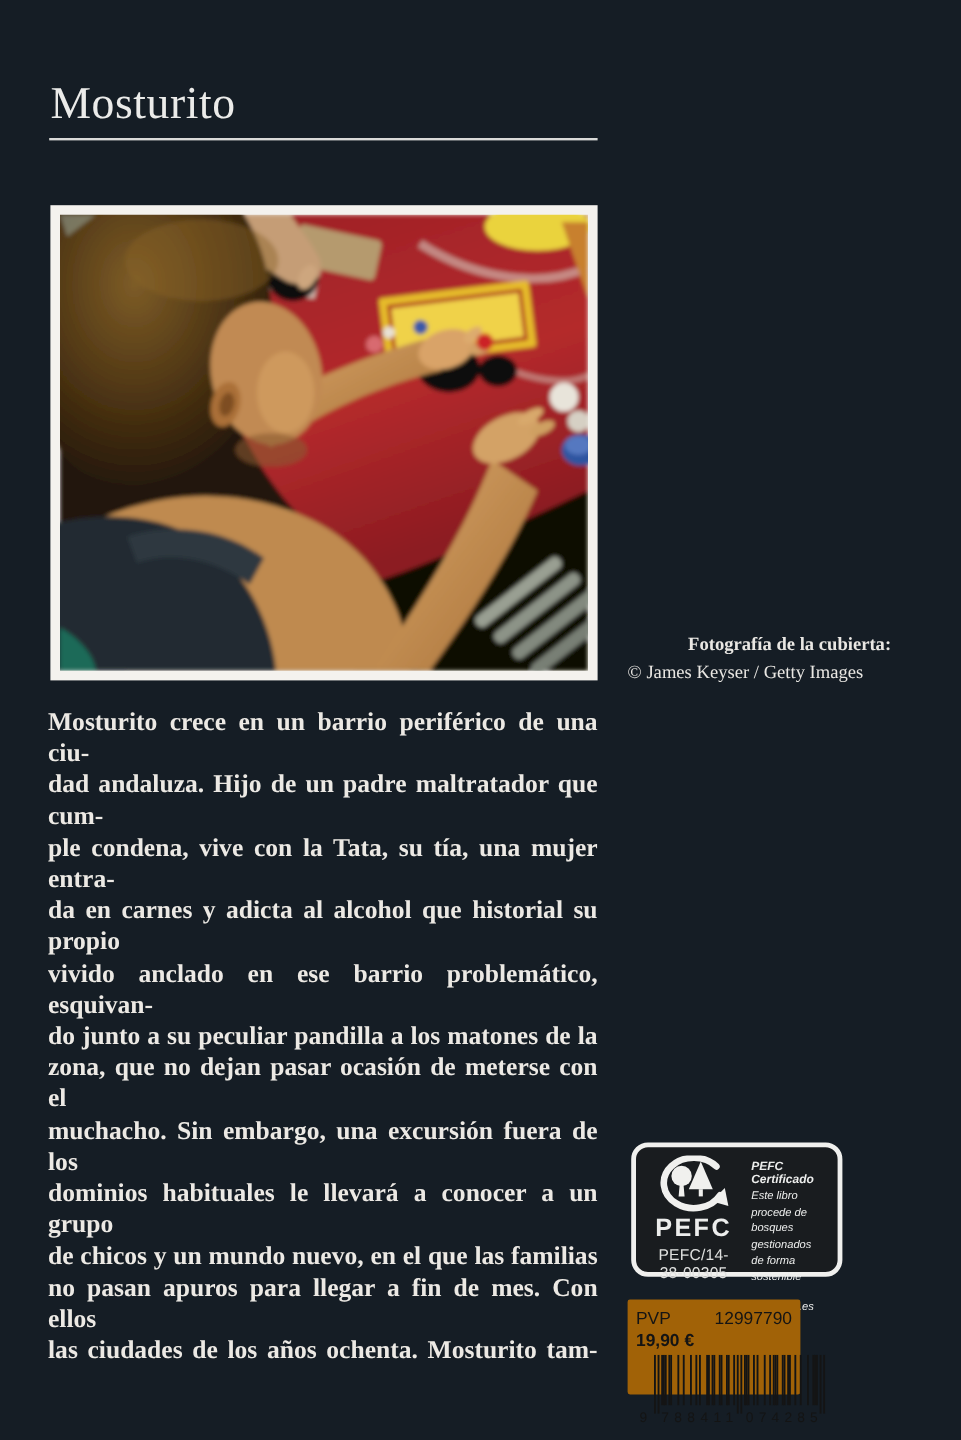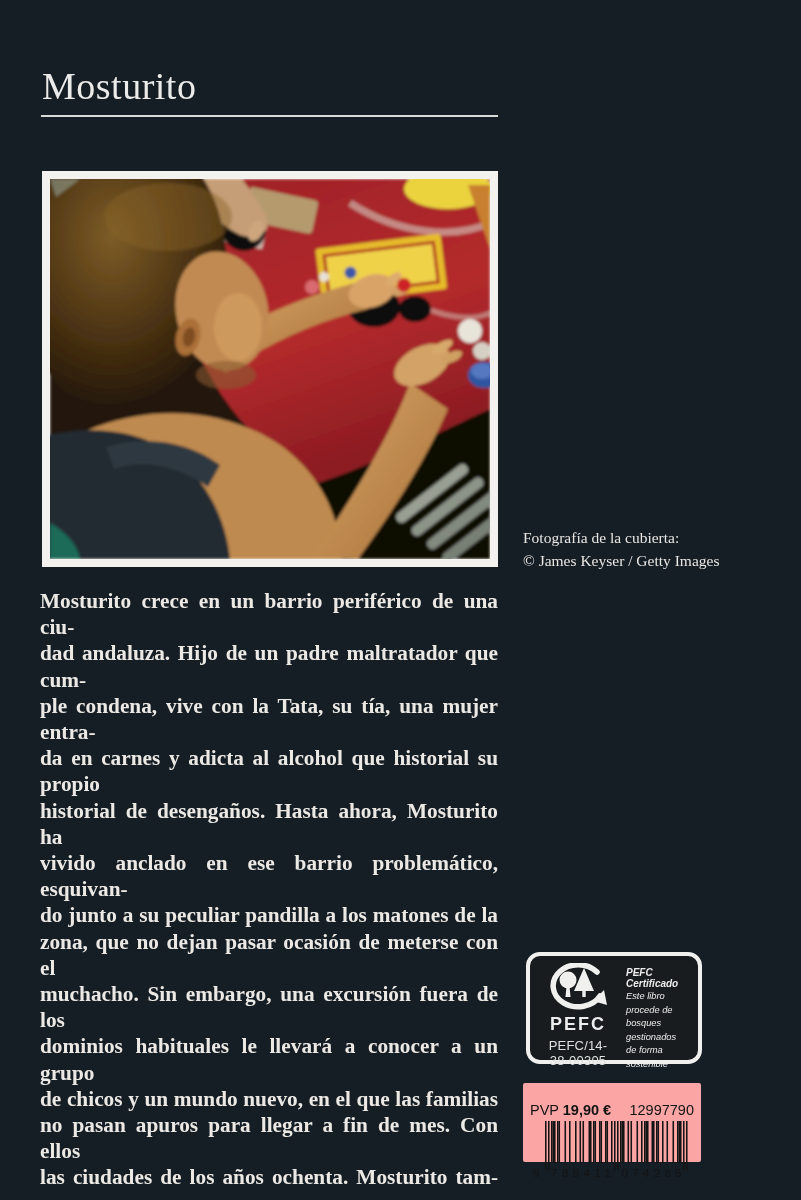--- a/index.html
+++ b/index.html
@@ -23,50 +23,50 @@
   .photo-frame {
     position:absolute; left:42px; top:171px; width:456px; height:396px;
     background:#f4f2ee; padding:8px;
   }
   .photo-frame svg { display:block; width:440px; height:380px; }
   
   .caption {
     position:absolute; left:523px; top:526px; width:270px;
     color:#e9e7e3; font-size:15.5px; line-height:23px;
   }
-  .caption .cap-bold { font-weight:400; }
+  .caption .cap-bold { font-weight:700;text-align:center; }
   
   .synopsis {
     position:absolute; left:40px; top:588px; width:458px;
     color:#ece9e4;
   }
   .synopsis .line {
     font-size:21.3px; font-weight:700; line-height:26.2px;
     text-align:justify; text-align-last:justify; text-justify:inter-word;
     white-space:normal;
   }
   
   .pefc-box {
     position:absolute; left:526px; top:952px; width:176px; height:112px;
     border:4px solid #f0f0ee; border-radius:14px; background:#191c1f;
     display:flex; padding:7px 9px;
     font-family:"Liberation Sans", sans-serif; color:#ecedec;
   }
   .pefc-left { width:78px; text-align:center; }
   .pefc-left svg { display:block; margin:0 auto; }
-  .pefc-wordmark { font-size:18px; font-weight:700; letter-spacing:2px; line-height:22px; }
+  .pefc-wordmark { font-size:21px; font-weight:700; letter-spacing:2px; line-height:22px; }
   .pefc-license { font-size:13px; margin-top:3px; letter-spacing:0.2px; color:#dfe0df; }
   .pefc-right { flex:1; padding-left:9px; padding-top:4px;font-style:italic; }
   .pefc-certified { font-size:10px; font-weight:700; }
   .pefc-desc { margin-top:1px; font-size:9.3px; line-height:13.5px; }
   .pefc-web { margin-top:13px; font-size:9.3px; }
   
   .price-box {
-    position:absolute; left:523px; top:1083px; width:178px; height:79px;
-    background:#fca5a5; border-radius:2px; padding:18px 7px 0 7px;
+    position:absolute; left:523px; top:1083px; width:144px; height:79px;
+    background:#a16207; border-radius:2px; padding:7px 7px 0 7px;
     font-family:"Liberation Sans", sans-serif; color:#141414;
   }
   .price-row {
     display:flex; justify-content:space-between; align-items:baseline;
     font-size:14.5px; line-height:19px;
   }
   .price-val { font-weight:700; }
   .ean-wrap { margin-top:1px; margin-left:-1px; }
   .ean-wrap svg { display:block; }
 </style>
@@ -180,21 +180,20 @@
   <div class="caption">
     <div class="cap-bold">Fotografía de la cubierta:</div>
     <div>© James Keyser / Getty Images</div>
   </div>
 
   <div class="synopsis">
     <div class="line">Mosturito crece en un barrio periférico de una ciu-</div>
     <div class="line">dad andaluza. Hijo de un padre maltratador que cum-</div>
     <div class="line">ple condena, vive con la Tata, su tía, una mujer entra-</div>
     <div class="line">da en carnes y adicta al alcohol que historial su propio</div>
-    <div class="line">historial de desengaños. Hasta ahora, Mosturito ha</div>
     <div class="line">vivido anclado en ese barrio problemático, esquivan-</div>
     <div class="line">do junto a su peculiar pandilla a los matones de la</div>
     <div class="line">zona, que no dejan pasar ocasión de meterse con el</div>
     <div class="line">muchacho. Sin embargo, una excursión fuera de los</div>
     <div class="line">dominios habituales le llevará a conocer a un grupo</div>
     <div class="line">de chicos y un mundo nuevo, en el que las familias</div>
     <div class="line">no pasan apuros para llegar a fin de mes. Con ellos</div>
     <div class="line">las ciudades de los años ochenta. Mosturito tam-</div>
 
   </div>

